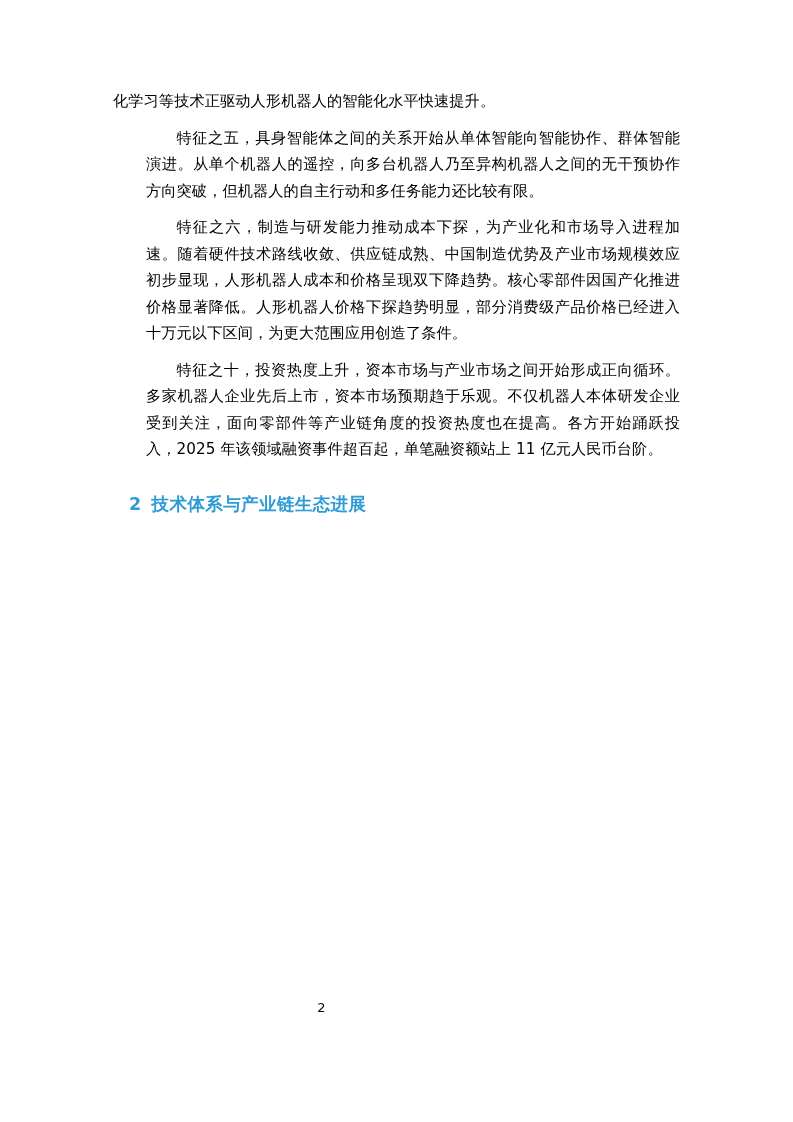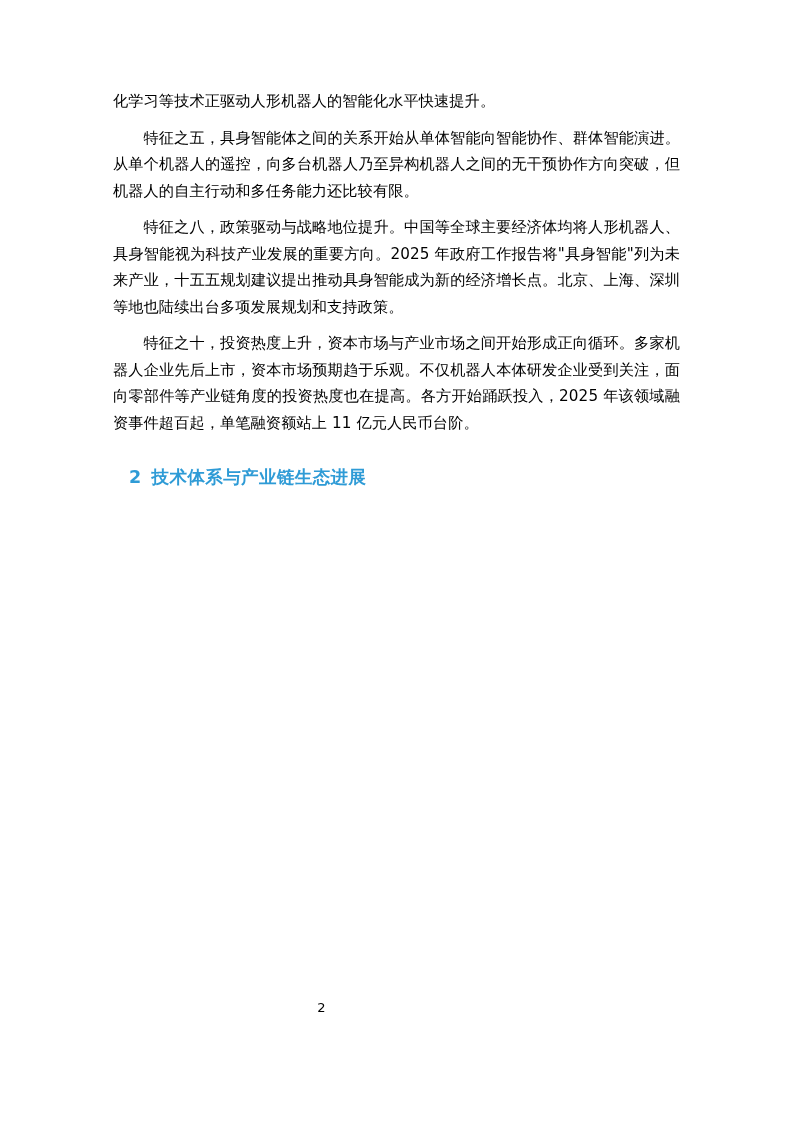--- a/index.html
+++ b/index.html
@@ -34,20 +34,21 @@
     text-align: justify;
     text-justify: inter-ideograph;
     letter-spacing: 0.1px;
     font-family: "DejaVu Sans", "Liberation Sans", sans-serif;
   }
   p.para.indent {
     text-indent: 2em;
   }
   p.gap {
     margin-top: 10px;
+    margin-left: 33px;
   }
   h2.section-heading {
     font-size: 17.5px;
     line-height: 30px;
     color: #2e9bd6;
     font-family: "DejaVu Sans", "Liberation Sans", sans-serif;
     font-weight: bold;
     margin: 26px 0 8px 16px;
     letter-spacing: 0.4px;
   }
@@ -68,23 +69,23 @@
 </head>
 <body>
 
 <div class="page">
   <div class="doc-body">
 
     <p class="para">化学习等技术正驱动人形机器人的智能化水平快速提升。</p>
 
     <p class="para indent gap">特征之五，具身智能体之间的关系开始从单体智能向智能协作、群体智能演进。从单个机器人的遥控，向多台机器人乃至异构机器人之间的无干预协作方向突破，但机器人的自主行动和多任务能力还比较有限。</p>
 
+    <p class="para indent gap">特征之六，制造与研发能力推动成本下探，为产业化和市场导入进程加速。随着硬件技术路线收敛、供应链成熟、中国制造优势及产业市场规模效应初步显现，人形机器人成本和价格呈现双下降趋势。核心零部件因国产化推进价格显著降低。人形机器人价格下探趋势明显，部分消费级产品价格已经进入十万元以下区间，为更大范围应用创造了条件。</p>
 
 
-    <p class="para indent gap">特征之八，政策驱动与战略地位提升。中国等全球主要经济体均将人形机器人、具身智能视为科技产业发展的重要方向。2025 年政府工作报告将"具身智能"列为未来产业，十五五规划建议提出推动具身智能成为新的经济增长点。北京、上海、深圳等地也陆续出台多项发展规划和支持政策。</p>
 
 
     <p class="para indent gap">特征之十，投资热度上升，资本市场与产业市场之间开始形成正向循环。多家机器人企业先后上市，资本市场预期趋于乐观。不仅机器人本体研发企业受到关注，面向零部件等产业链角度的投资热度也在提高。各方开始踊跃投入，2025 年该领域融资事件超百起，单笔融资额站上 11 亿元人民币台阶。</p>
 
     <h2 class="section-heading">
       <span class="num">2</span><span>技术体系与产业链生态进展</span>
     </h2>
 
 
   </div>

